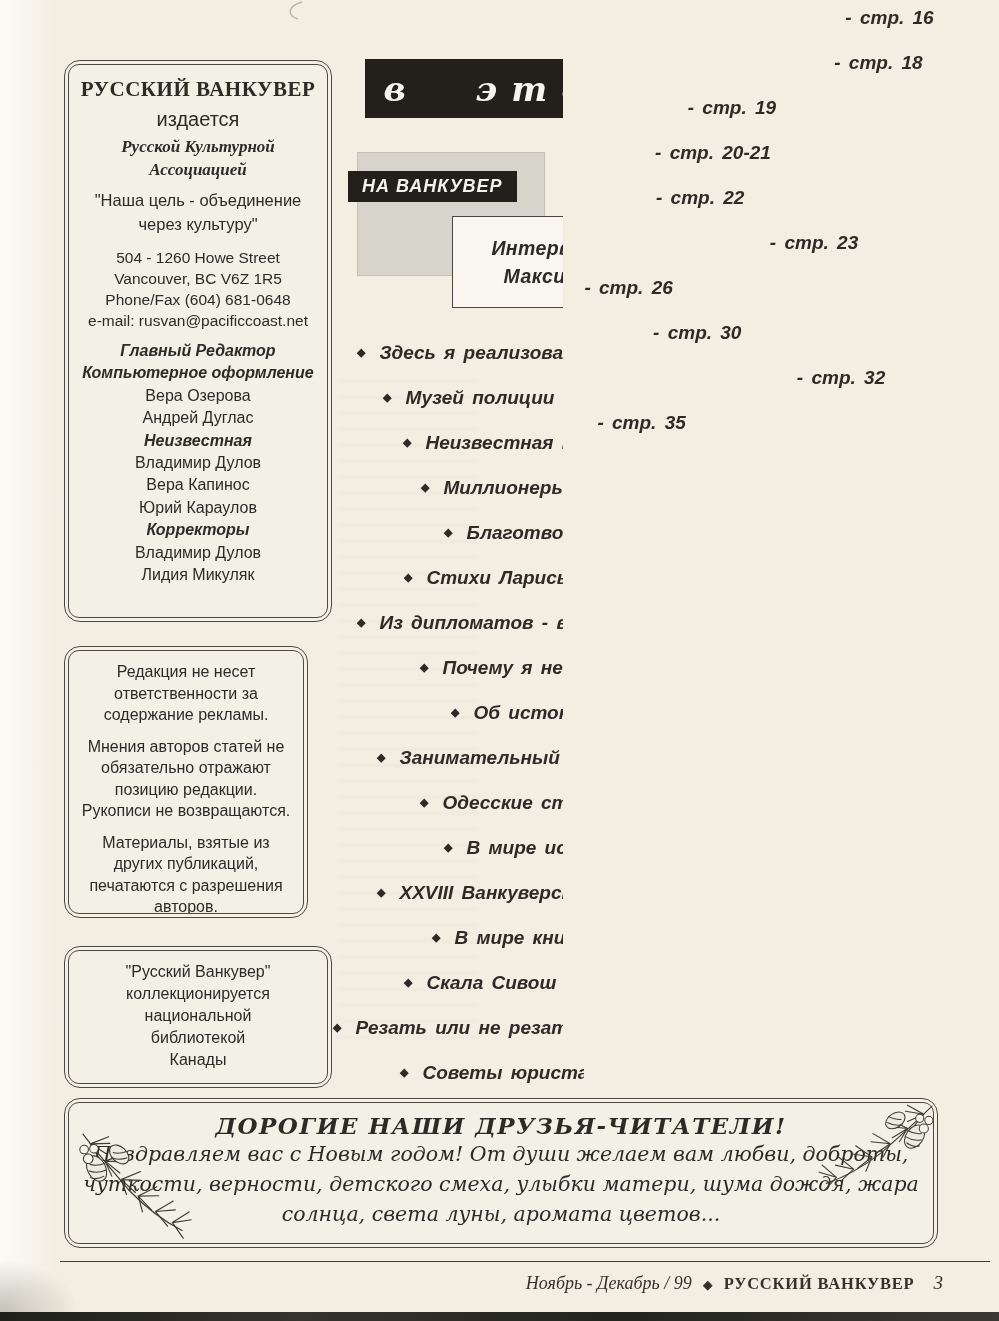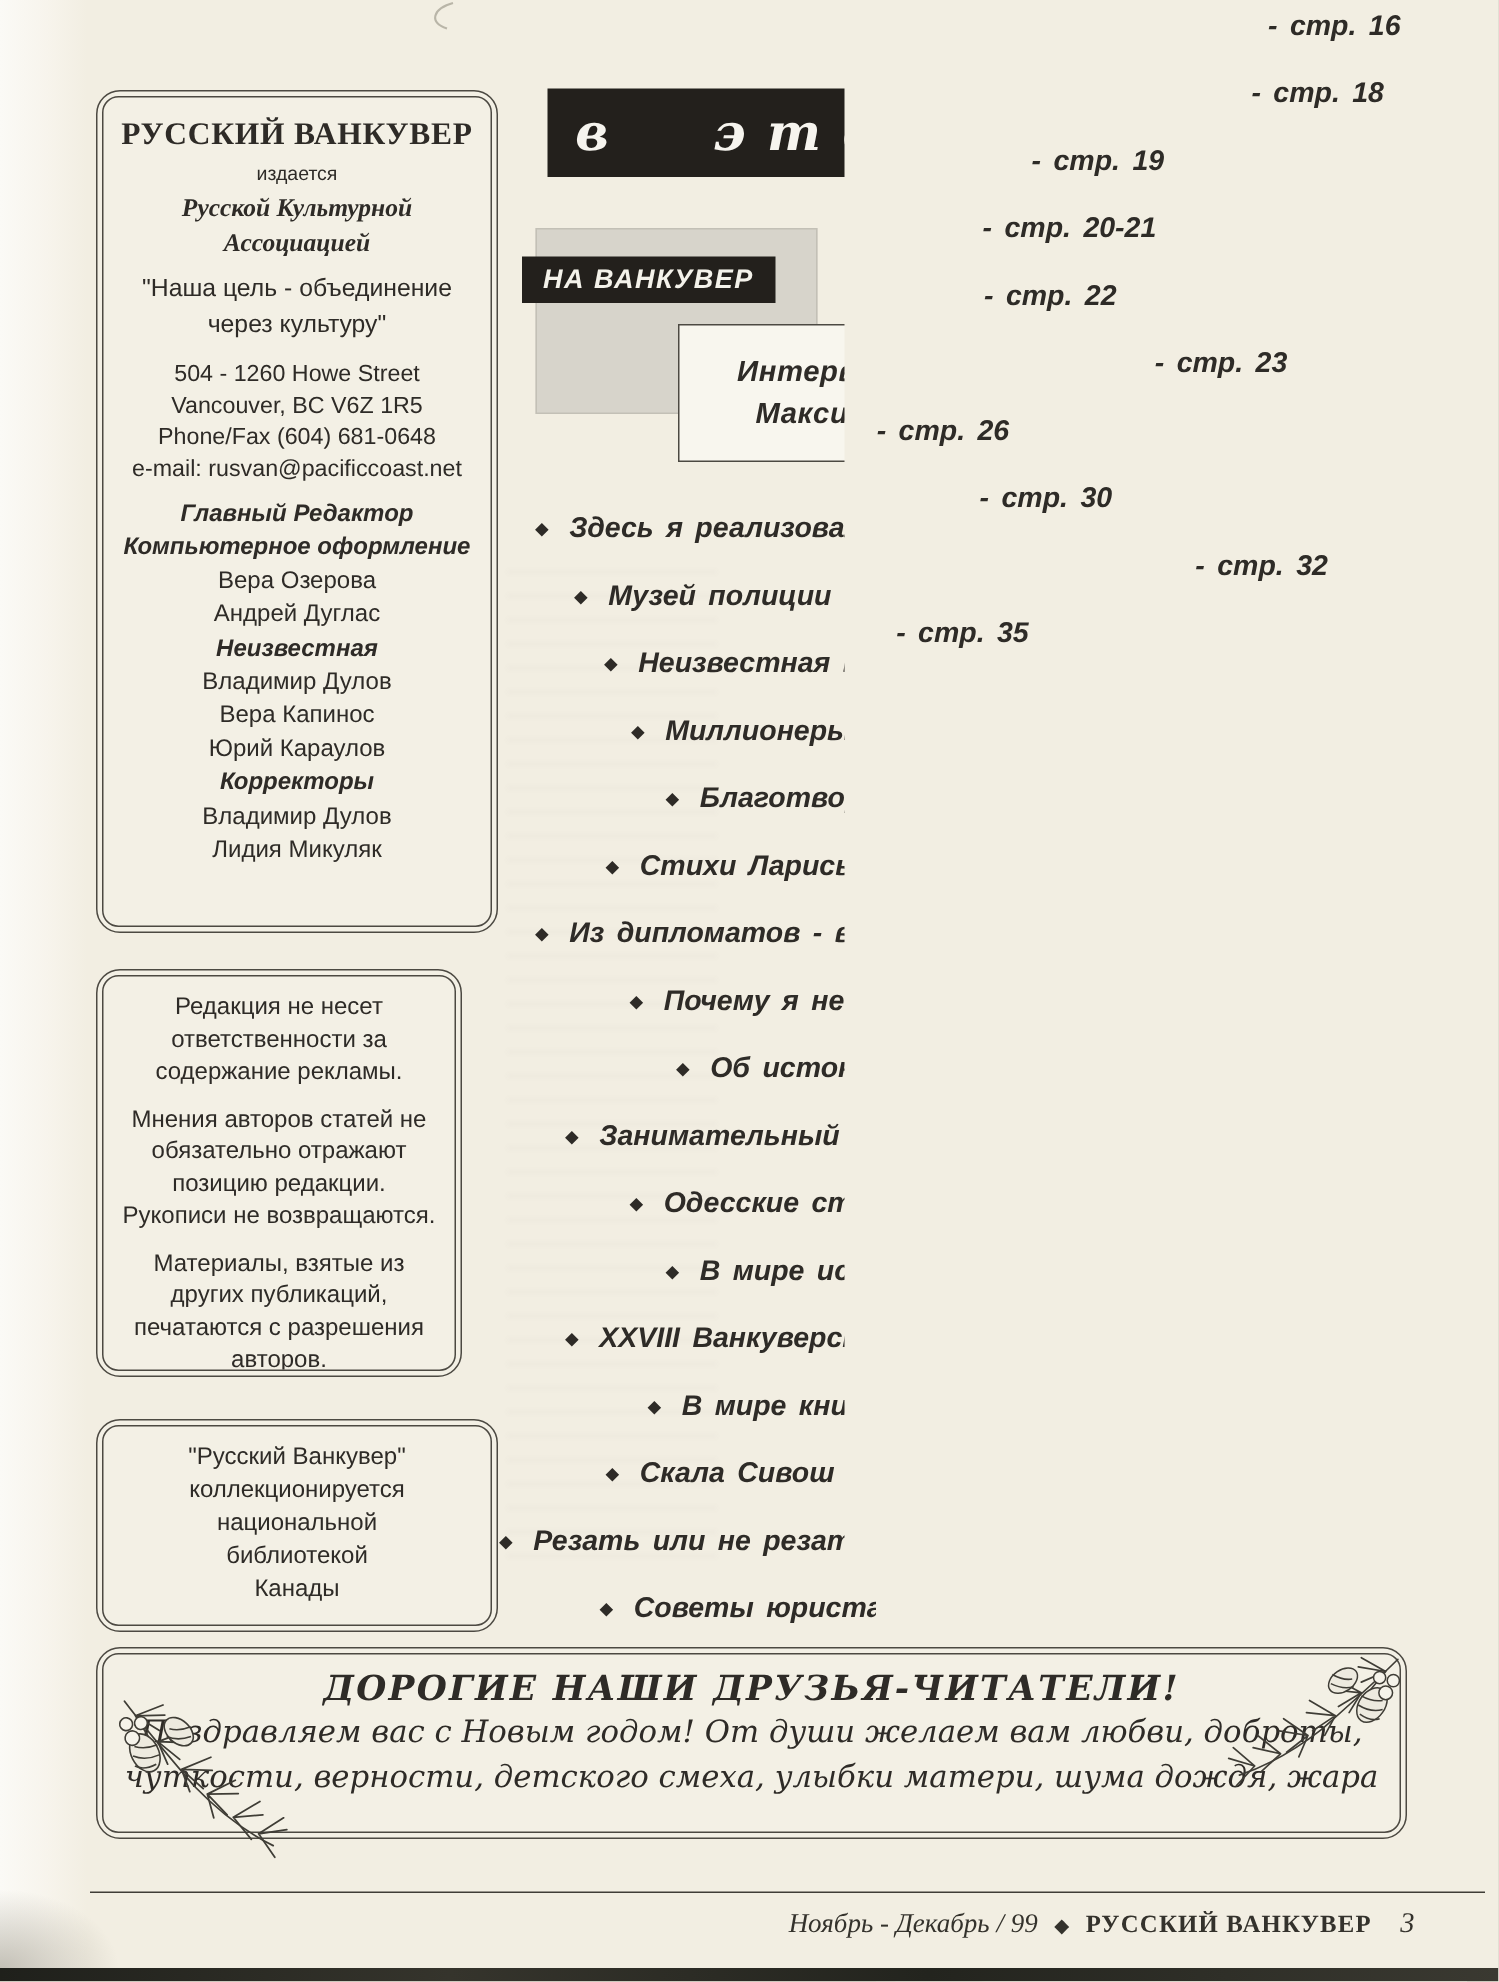--- a/index.html
+++ b/index.html
@@ -14,25 +14,25 @@
   .top-marks{position:absolute;left:278px;top:0;}
 
   
   .box{position:absolute;border:1.6px solid #4c4942;border-radius:16px;padding:3px;
        background:#f3f0e5;box-sizing:border-box;}
   .box-inner{border:1px solid #4c4942;border-radius:11px;width:100%;height:100%;box-sizing:border-box;overflow:hidden;}
 
   .box-masthead{left:64px;top:60px;width:268px;height:562px;}
   .box-disclaimer{left:64px;top:646px;width:244px;height:272px;}
   .box-library{left:64px;top:946px;width:268px;height:142px;}
-  .box-greeting{left:64px;top:1098px;width:874px;height:128px;border-radius:16px;}
+  .box-greeting{left:64px;top:1098px;width:874px;height:150px;border-radius:16px;}
 
   .m-title{font-family:"Liberation Serif",serif;font-weight:bold;font-size:21px;letter-spacing:.5px;
            text-align:center;margin-top:12px;}
-  .m-pub{text-align:center;font-size:13px;margin-top:6px;}
+  .m-pub{text-align:center;font-size:20px;margin-top:6px;}
   .m-assoc{text-align:center;font-weight:bold;font-style:italic;font-size:17px;line-height:23px;margin:4px auto 0;max-width:205px;font-family:Liberation Serif, serif;}
   .m-motto{text-align:center;font-size:16.5px;line-height:24px;margin:7px auto 0;max-width:232px;}
   .m-addr{text-align:center;font-size:15.5px;line-height:21px;margin-top:11px;}
   .m-staff{text-align:center;font-size:16px;line-height:22.4px;margin-top:9px;}
   .m-staff .role{font-weight:bold;font-style:italic;}
 
   .box-disclaimer .box-inner{padding:10px 12px 0;}
   .box-disclaimer p{margin:0 0 10px;text-align:center;font-size:16px;line-height:21.5px;}
 
   .box-library .box-inner{padding:10px 10px 0;}
@@ -243,20 +243,21 @@
         <span class="page">- стр. 35</span>
       </li>
     </ul>
 
   <div class="box box-greeting">
     <div class="box-inner">
       <div class="greet-title">ДОРОГИЕ НАШИ ДРУЗЬЯ-ЧИТАТЕЛИ!</div>
       <div id="greet-lines">
           <div class="greet-line">Поздравляем вас с Новым годом! От души желаем вам любви, доброты,</div>
           <div class="greet-line">чуткости, верности, детского смеха, улыбки матери, шума дождя, жара</div>
+          <div class="greet-line">солнца, света луны, аромата цветов...</div>
         </div>
     </div>
   </div>
 
   <svg class="pine pine-left" width="150" height="118" viewBox="0 0 124 110">
     <g fill="none" stroke="#3f3d36" stroke-width="1.1" stroke-linecap="round">
       <path d="M120 4 C104 20 88 34 70 50 C52 64 34 74 16 80"></path>
       <path d="M112 12 l-16 -9 M112 12 l-18 -3 M112 12 l-16 7 M112 12 l-10 12
                M96 26 l-17 -9 M96 26 l-19 -2 M96 26 l-15 9 M96 26 l-8 13
                M79 41 l-17 -10 M79 41 l-19 -2 M79 41 l-15 10 M79 41 l-7 13

